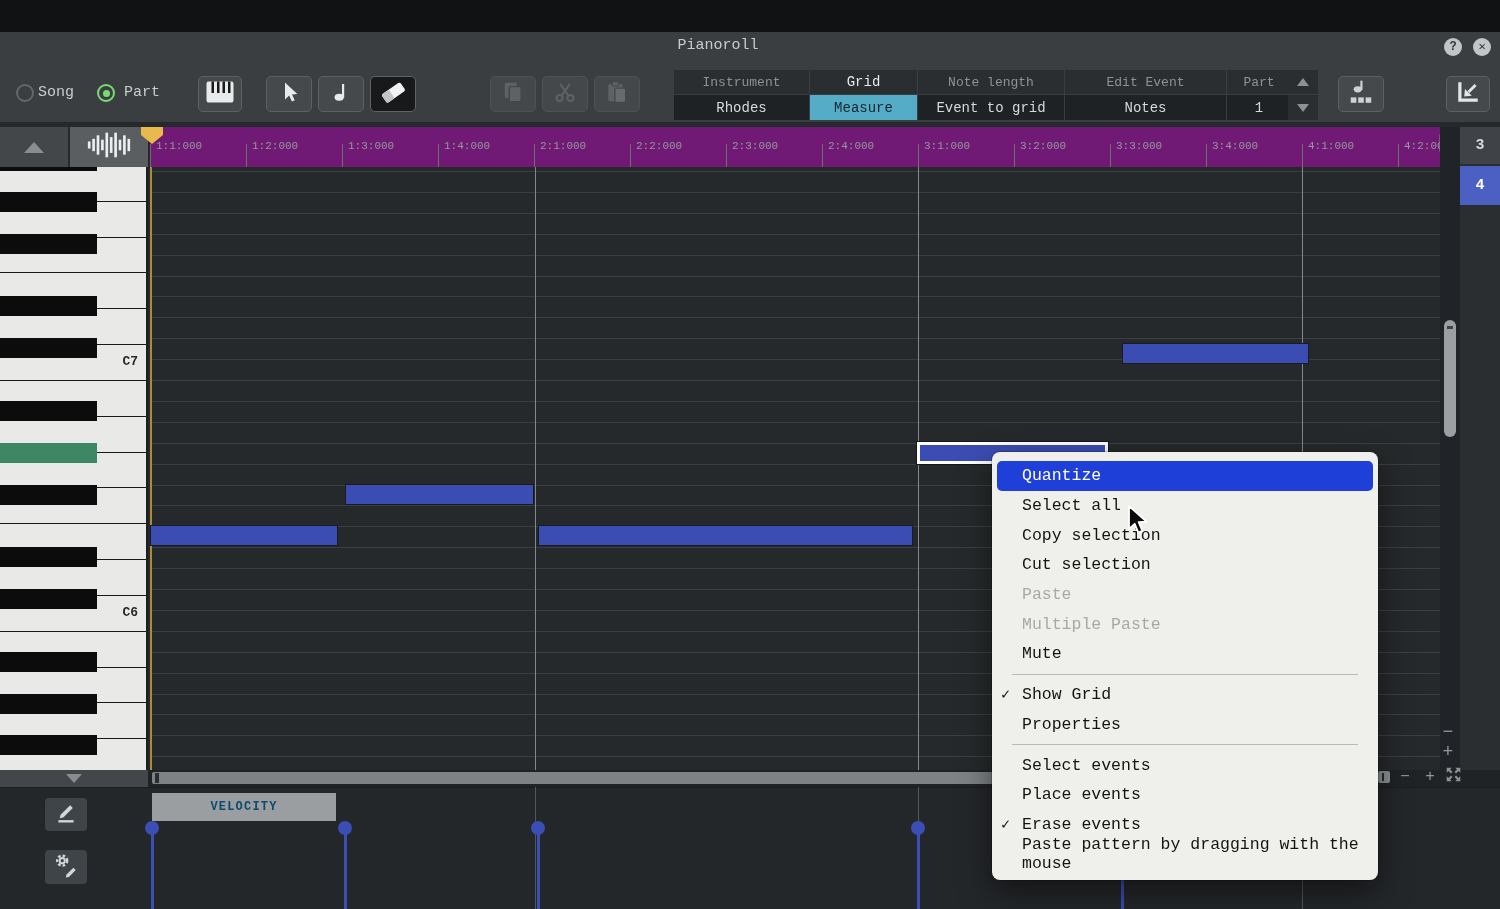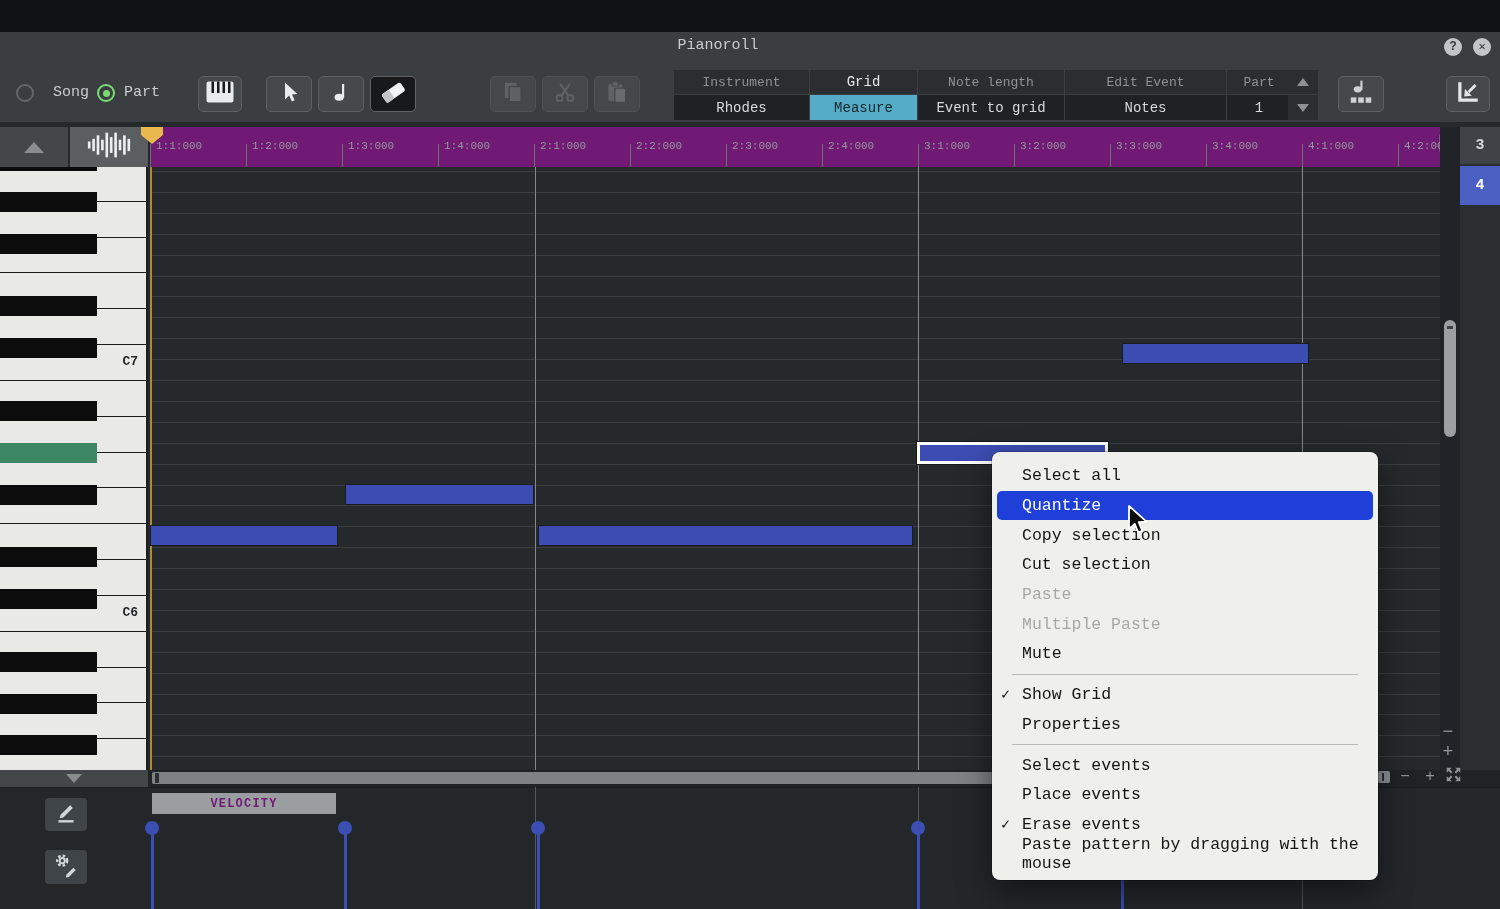--- a/index.html
+++ b/index.html
@@ -59,21 +59,21 @@
   .wline{position:absolute;height:1px;background:#1a1a1a;}
   .keylabel{position:absolute;left:0;width:138px;height:36px;text-align:right;font-size:13px;
             font-weight:bold;color:#26292b;display:flex;align-items:center;justify-content:flex-end;}
   
   #scrollrow{left:0;top:738px;width:1500px;height:17px;background:#202326;}
   #kb-downbar{left:0;top:738px;width:148px;height:17px;background:#43474a;display:flex;
               align-items:center;justify-content:center;}
   #hscroll{left:152px;top:740px;width:1226px;height:12px;background:#7e8285;border-radius:2px;}
   #hscroll .handle{position:absolute;left:3px;top:1px;width:4px;height:10px;background:#2b2e30;}
   #velocity{left:0;top:755px;width:1500px;height:154px;background:#24272a;border-top:1px solid #1b1e20;}
-  #vel-label{left:152px;top:761px;width:184px;height:21px;background:#9a9ea1;color:#701a75;
+  #vel-label{left:152px;top:761px;width:184px;height:28px;background:#9a9ea1;color:#0c4a6e;
              font-size:12px;font-weight:bold;letter-spacing:1.2px;display:flex;align-items:center;
              justify-content:center;}
   .velgrid{position:absolute;top:755px;width:1px;height:154px;background:#53575a;}
   .stemline{position:absolute;width:3px;background:#3a4eb3;z-index:5;}
   .stemdot{position:absolute;width:14px;height:14px;border-radius:50%;background:#3a4eb3;z-index:5;}
   .sidebtn{left:45px;width:42px;height:33px;background:#3f4448;border-radius:4px;display:flex;
            align-items:center;justify-content:center;}
   
   #gutter{left:1440px;top:95px;width:20px;height:814px;background:#202327;}
   #right-col{left:1460px;top:95px;width:40px;height:814px;background:#2b2e31;}
@@ -102,21 +102,21 @@
 <body>
 
 <div id="root" style="--note: #3b4db2; --hl: #1e40d8; --teal: #55acc7; --tabblue: #4c60c4; --greenkey: #3e8765;">
 
   <div class="abs" id="toolbar">
     <div class="abs" id="win-title">Pianoroll</div>
     <div class="abs winbtn" style="left:1444px;">?</div>
     <div class="abs winbtn" style="left:1473px;">✕</div>
 
     <span class="abs radio" style="left:16px;"></span>
-    <span class="abs rlabel" style="left:53px;">Song</span>
+    <span class="abs rlabel" style="left:38px;">Song</span>
     <span class="abs radio on" style="left:97px;">
         <span class="dot"></span>
       </span>
     <span class="abs rlabel" style="left:124px;">Part</span>
 
     <div class="abs tbtn" style="left:198px;width:44px;">
       <span><svg viewBox="0 0 30 26" width="30" height="26">
             <rect x="1.5" y="2.5" width="27" height="21" rx="2" fill="#e8eaeb"></rect>
             <rect x="6.5" y="2.5" width="2.5" height="11.5" fill="#17191b"></rect>
             <rect x="12" y="2.5" width="2.5" height="11.5" fill="#17191b"></rect>
@@ -403,25 +403,25 @@
       <div class="stemdot" style="left: 338px; top: 789px;"></div>
       <div class="stemline" style="left: 537px; top: 797px; height: 112px;"></div>
       <div class="stemdot" style="left: 531px; top: 789px;"></div>
       <div class="stemline" style="left: 917px; top: 797px; height: 112px;"></div>
       <div class="stemdot" style="left: 911px; top: 789px;"></div>
       <div class="stemline" style="left: 1121px; top: 797px; height: 112px;"></div>
       <div class="stemdot" style="left: 1115px; top: 789px;"></div>
     </div>
 
   <div class="abs" id="menu">
-      <div class="mitem">
-        <span>Select all</span>
-      </div>
       <div class="mitem hl">
         <span>Quantize</span>
+      </div>
+      <div class="mitem">
+        <span>Select all</span>
       </div>
       <div class="mitem">
         <span>Copy selection</span>
       </div>
       <div class="mitem">
         <span>Cut selection</span>
       </div>
       <div class="mitem dis">
         <span>Paste</span>
       </div>

